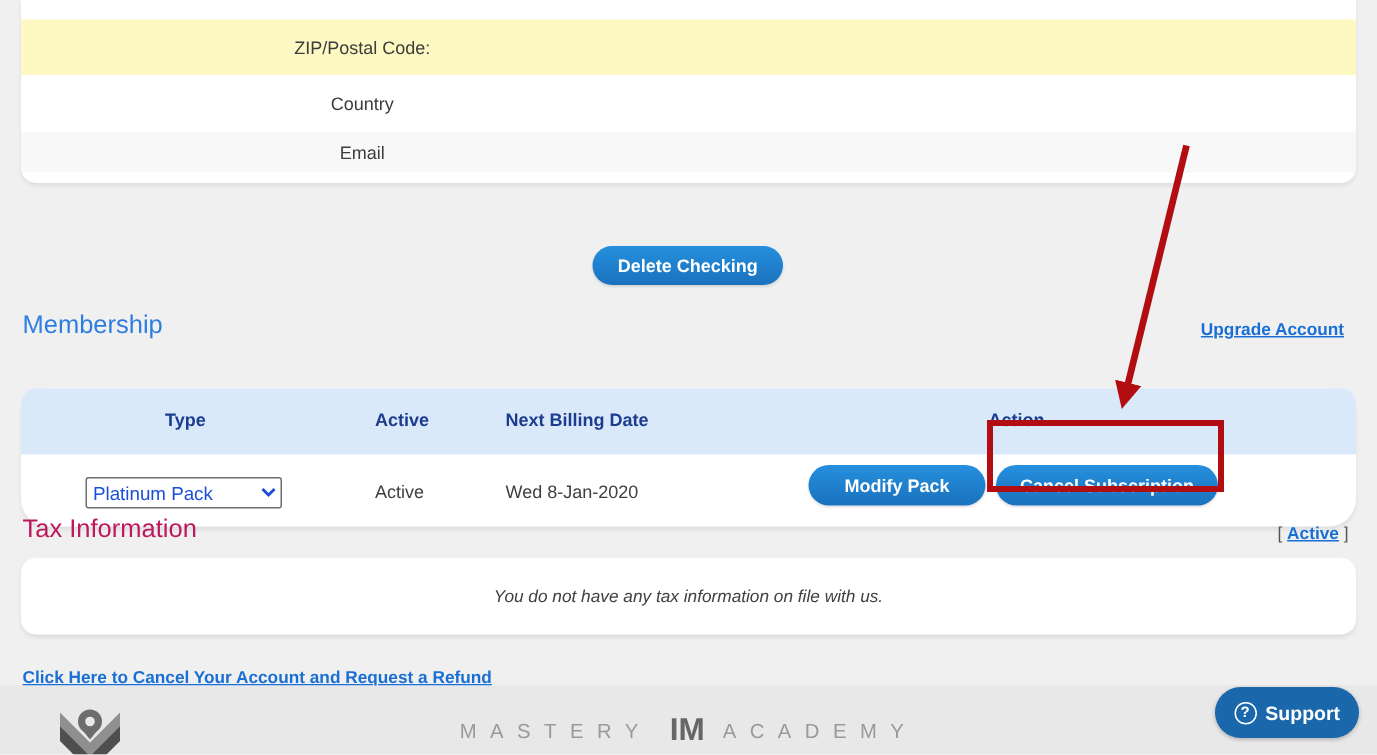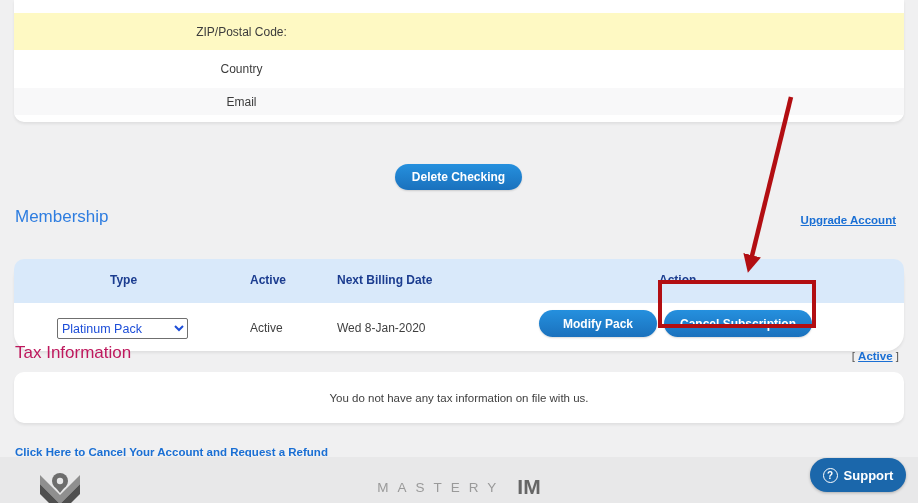--- a/index.html
+++ b/index.html
@@ -52,21 +52,21 @@
               border:4px solid #b20e12; pointer-events:none; }
   .anno-arrow { position:absolute; left:728px; top:88px; width:84px; height:196px; pointer-events:none; }
 
   
   .tax-heading { position:absolute; left:15px; top:343px; font-size:17px; color:#be185d;text-align:center; }
   .change-wrap { position:absolute; right:19px; top:350px; font-size:11.5px; color:#555; }
   .change-link { color:#1a6fd4; text-decoration:underline; font-weight:600; cursor:pointer; }
   .tax-card { position:absolute; left:14px; top:372px; width:890px; height:51px;
               background:#fff; border-radius:10px; box-shadow:0 2px 3px rgba(0,0,0,.07);
               display:flex; align-items:center; justify-content:center; }
-  .tax-empty { font-size:11.5px; color:#404040; }
+  .tax-empty { font-size:11.5px; color:#404040;font-style:italic; }
 
   
   .refund-link { position:absolute; left:15px; top:430px; font-size:11.5px; font-weight:600;
                  color:#1a6fd4; text-decoration:underline; cursor:pointer;margin-top:16px; }
 
   
   .footer { position:absolute; left:0; top:457px; width:918px; height:46px; background:#e8e8e9; }
   .brand-logo { position:absolute; left:36px; top:14px; }
   .brand-row { position:absolute; left:0; top:20px; width:100%; display:flex;
                align-items:center; justify-content:center; gap:12px; }
@@ -145,20 +145,21 @@
       <path d="M4 4 L24 24 L44 4 L44 13 L24 33 L4 13 Z" fill="#8f8f8f"></path>
       <path d="M4 13 L24 33 L14 33 L4 23 Z" fill="#4f4f4f"></path>
       <path d="M44 13 L24 33 L34 33 L44 23 Z" fill="#4f4f4f"></path>
       <circle cx="24" cy="10" r="8" fill="#6d6d6d"></circle>
       <path d="M17.5 14 L24 22 L30.5 14 Z" fill="#6d6d6d"></path>
       <circle cx="24" cy="10" r="3.2" fill="#e8e8e9"></circle>
     </svg>
     <div class="brand-row">
       <span class="brand-word">MASTERY</span>
       <span class="brand-mark">IM</span>
+      <span class="brand-word">ACADEMY</span>
     </div>
     <button class="support-btn">
       <span class="help-circle">?</span>
       <span>Support</span>
     </button>
   </div>
 
 </div>
 
 </body></html>

